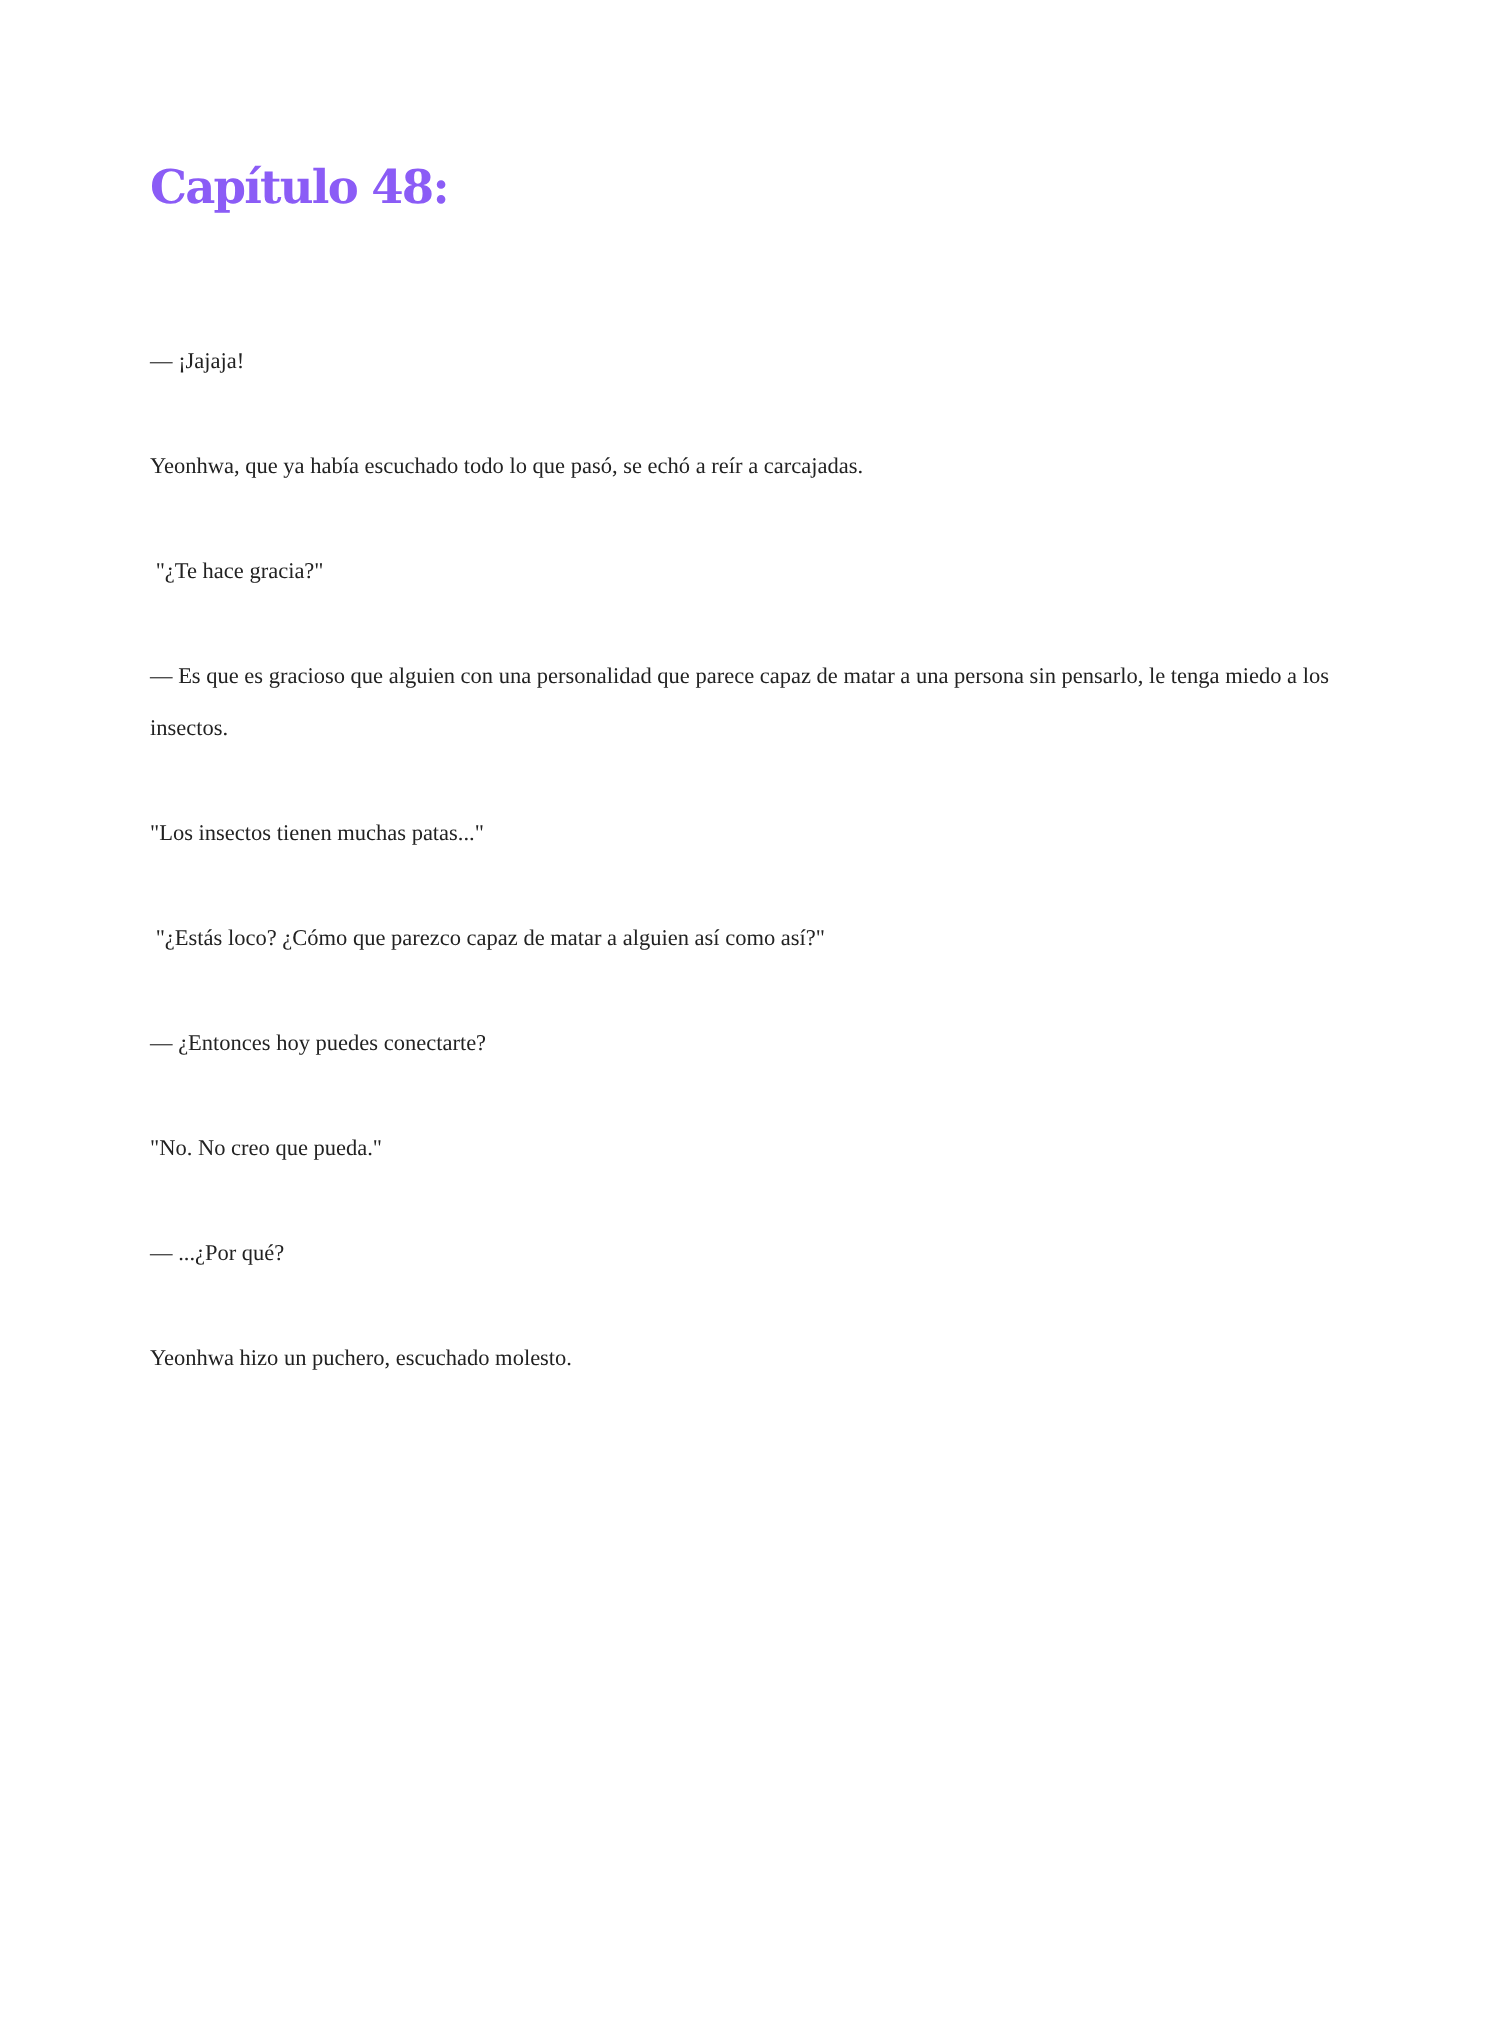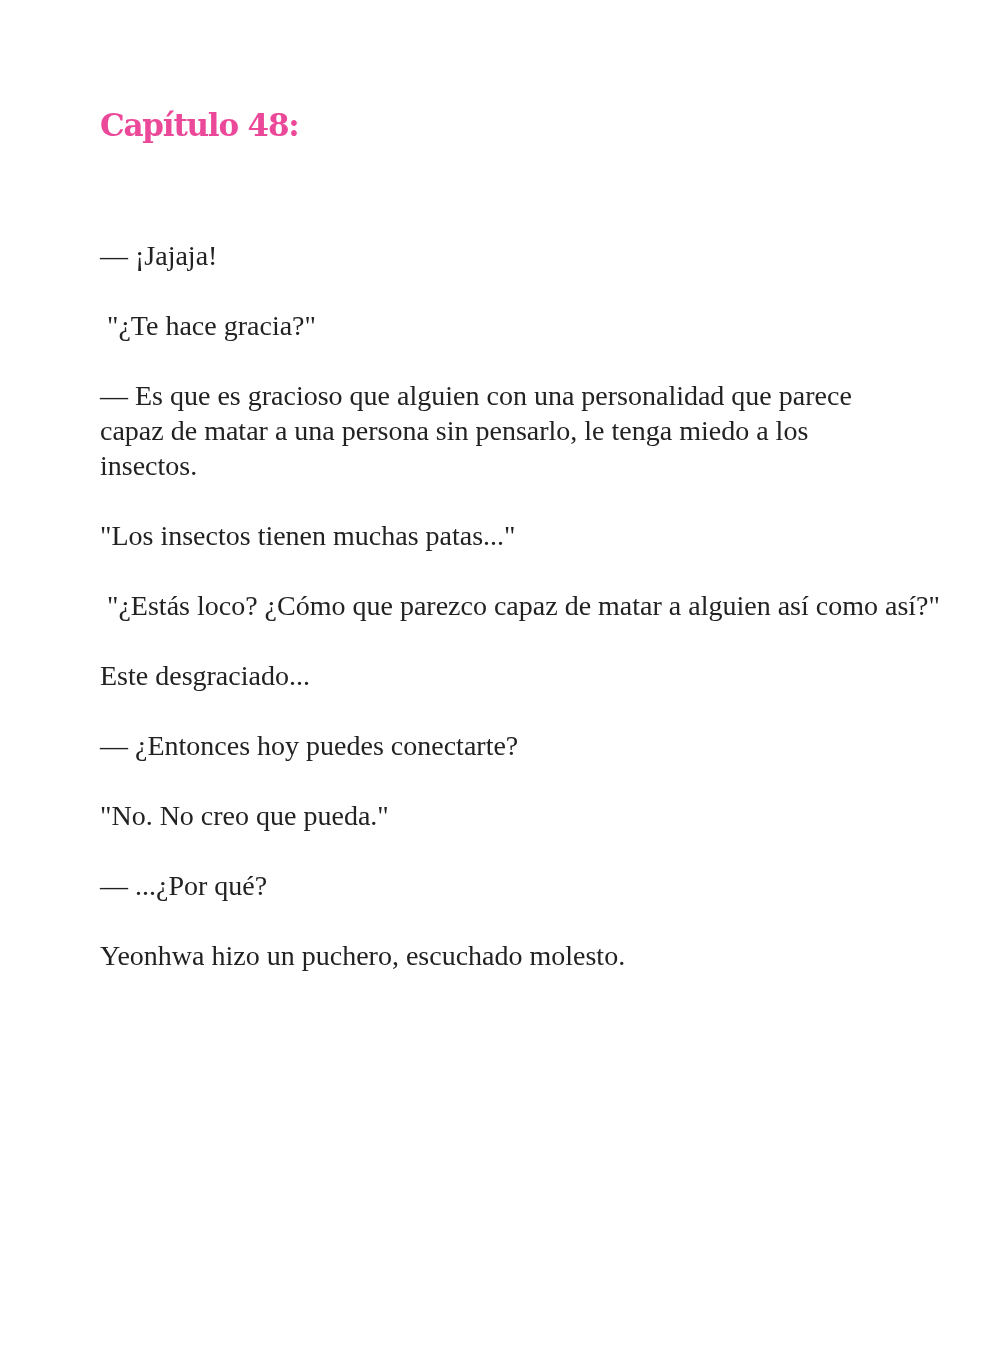--- a/index.html
+++ b/index.html
@@ -23,49 +23,49 @@
     .chapter-title {
       position: absolute;
       left: 0;
       top: 103px;
       margin: 0;
       font-family: "DejaVu Serif", "Liberation Serif", serif;
       font-weight: bold;
       font-size: 31px;
       letter-spacing: -1.2px;
       line-height: 44px;
-      color: #ec4899;
+      color: #8b5cf6;
       white-space: nowrap;
     }
     .body-text {
       position: absolute;
       left: 0;
-      top: 238px;
+      top: 224px;
       width: 800px;
       font-family: "Liberation Serif", "DejaVu Serif", serif;
-      font-size: 28px;
+      font-size: 15px;
       line-height: 35px;
       color: #222222;
     }
     .para {
       margin: 0 0 35px 0;
       padding: 0;
     }
   </style>
 </head>
 <body>
 
 <div class="page">
   <h1 class="chapter-title">Capítulo 48:</h1>
 
   <div class="body-text">
     <p class="para">— ¡Jajaja!</p>
+    <p class="para">Yeonhwa, que ya había escuchado todo lo que pasó, se echó a reír a carcajadas.</p>
     <p class="para" style="white-space: pre;"> "¿Te hace gracia?"</p>
     <p class="para">— Es que es gracioso que alguien con una personalidad que parece capaz de matar a una persona sin pensarlo, le tenga miedo a los insectos.</p>
     <p class="para">"Los insectos tienen muchas patas..."</p>
     <p class="para" style="white-space: pre;"> "¿Estás loco? ¿Cómo que parezco capaz de matar a alguien así como así?"</p>
-    <p class="para">Este desgraciado...</p>
     <p class="para">— ¿Entonces hoy puedes conectarte?</p>
     <p class="para">"No. No creo que pueda."</p>
     <p class="para">— ...¿Por qué?</p>
     <p class="para">Yeonhwa hizo un puchero, escuchado molesto.</p>
   </div>
 </div>
 
 </body></html>

